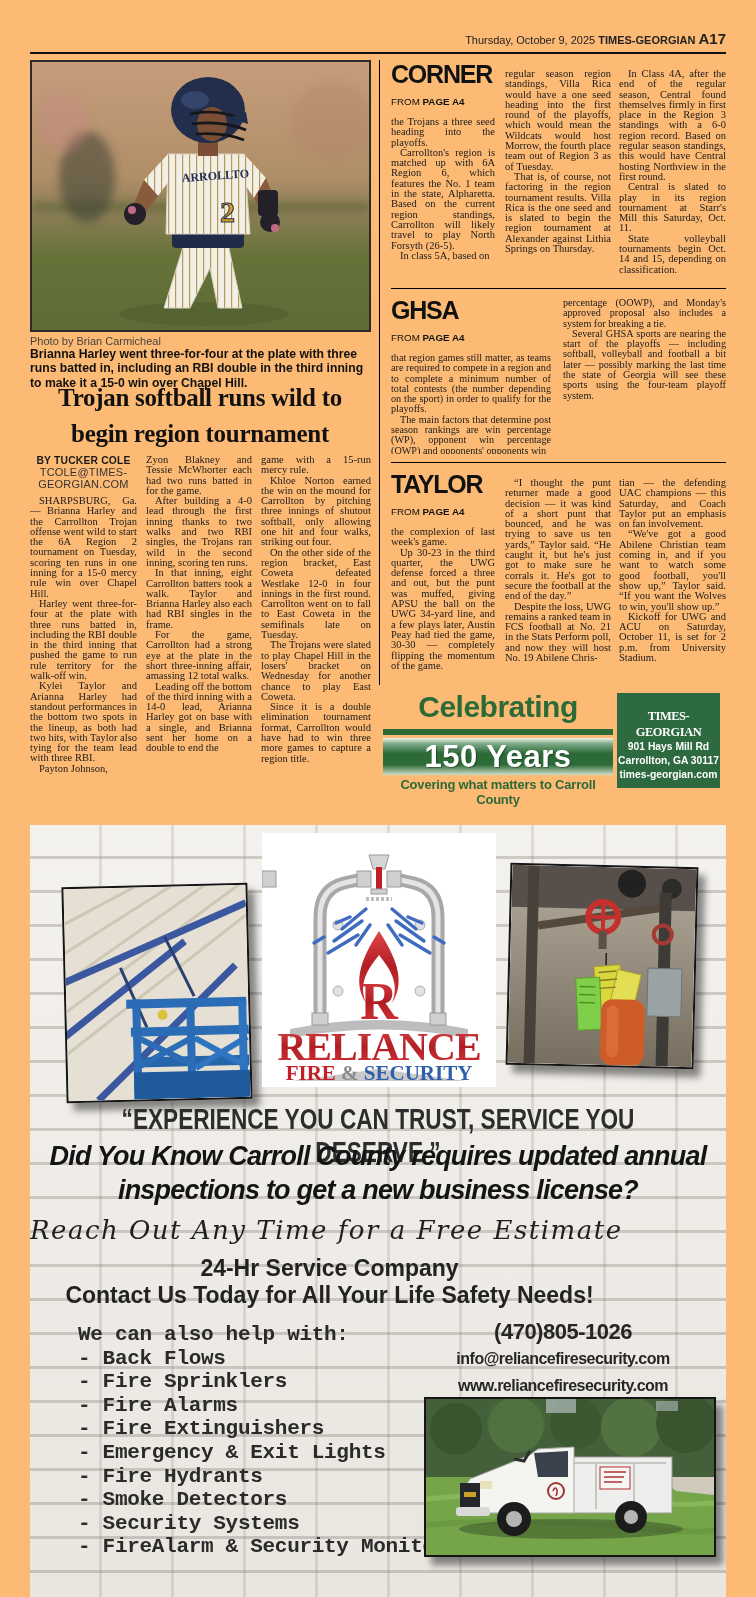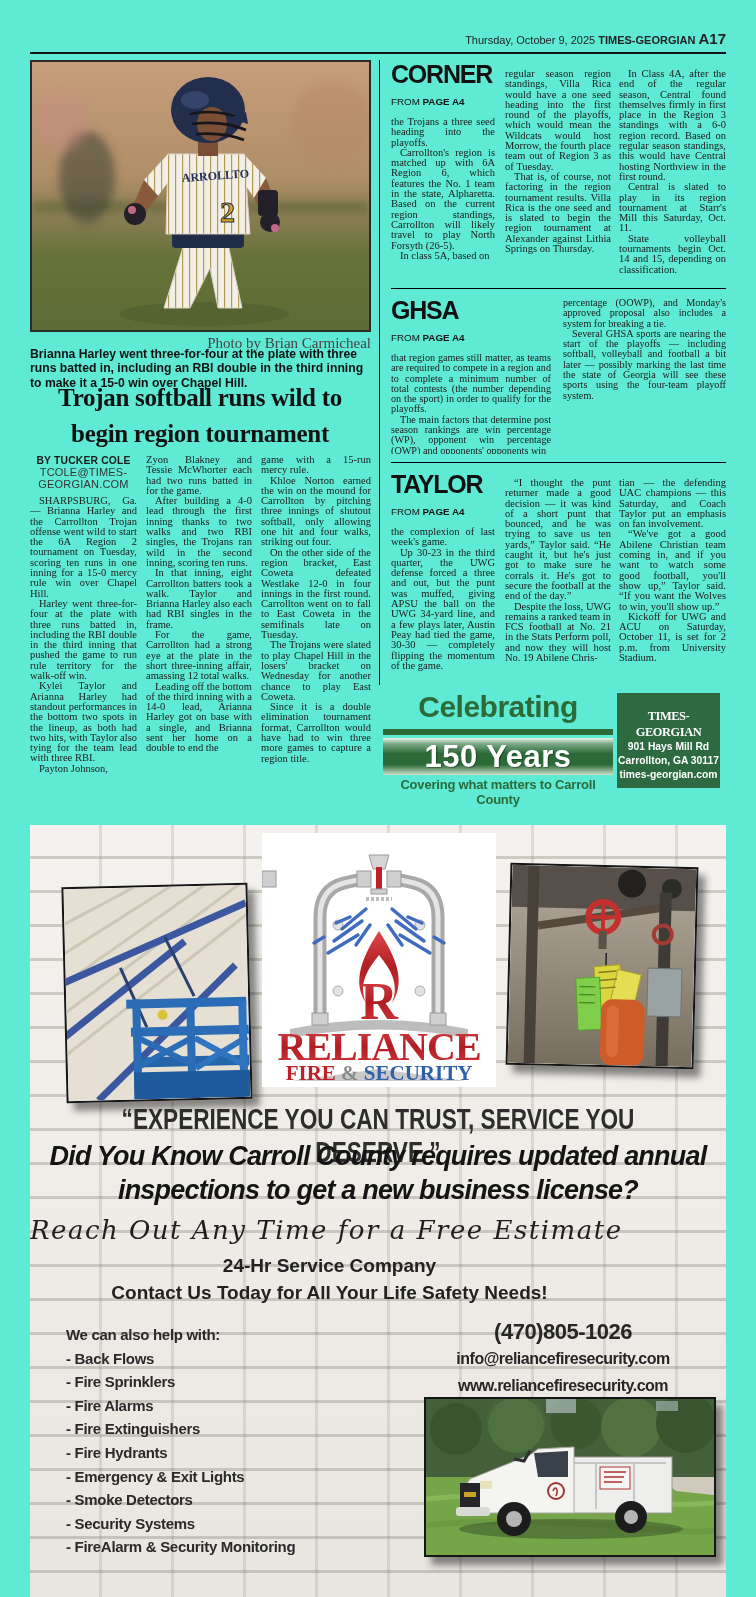--- a/index.html
+++ b/index.html
@@ -1,28 +1,28 @@
 <!DOCTYPE html>
 <html><head>
 <meta charset="utf-8">
 <style>
   html,body{margin:0;padding:0;background:#ffffff;}
-  .page{position:relative;width:756px;height:1597px;background:#5eead4;overflow:hidden;
+  .page{position:relative;width:756px;height:1597px;background:#fdba74;overflow:hidden;
         font-family:"Liberation Serif",serif;color:#1a1a1a;}
   .abs{position:absolute;}
 
   
   .masthead{top:30px;right:30px;font-family:"Liberation Sans",sans-serif;font-size:11px;color:#222;}
   .masthead b{font-weight:bold;}
   .masthead .pg{font-size:15px;font-weight:bold;}
   .toprule{top:52px;left:30px;width:696px;height:2px;background:#111;}
 
   
   .photo-frame{left:30px;top:60px;width:341px;height:272px;border:2px solid #2b2b2b;box-sizing:border-box;overflow:hidden;}
-  .credit{top:335px;left:30px;width:341px;text-align:right;font-family:Liberation Serif, serif;font-size:15px;color:#444;}
+  .credit{top:335px;left:30px;width:341px;text-align:left;font-family:Liberation Sans, sans-serif;font-size:11px;color:#444;}
   .caption{top:347px;left:30px;width:342px;font-family:"Liberation Sans",sans-serif;font-weight:bold;font-size:12.2px;line-height:14.4px;color:#111;}
   .headline{top:380px;left:22px;width:356px;text-align:center;font-family:"Liberation Serif",serif;
             font-weight:bold;font-size:25px;line-height:36px;letter-spacing:-0.3px;color:#111;}
   .byline{text-align:center;font-family:"Liberation Sans",sans-serif;margin-bottom:6px;}
   .byline .by{font-size:10.3px;font-weight:bold;letter-spacing:0.2px;}
   .byline .em{font-size:11px;letter-spacing:0.2px;color:#333;}
 
   .newscol{position:absolute;overflow:hidden;}
   .newscol p{margin:0;font-size:10.5px;line-height:10.3px;text-align:justify;text-indent:9px;}
   .newscol p.noind{text-indent:0;}
@@ -66,22 +66,22 @@
   .lift-photo{left:34px;top:60px;width:186px;height:216px;transform:rotate(-1.4deg);}
   .pipes-photo{left:478px;top:40px;width:188px;height:202px;transform:rotate(1.4deg);}
   .logo-panel{left:232px;top:8px;width:234px;height:254px;background:#ffffff;}
   .ad-quote{top:278px;left:0;width:696px;text-align:center;font-family:"Liberation Sans",sans-serif;
             font-weight:bold;font-size:29px;color:#2d2d2d;transform:scaleX(0.78);letter-spacing:0px;}
   .ad-head{left:0;width:696px;text-align:center;font-family:"Liberation Sans",sans-serif;font-weight:bold;
            font-size:27px;letter-spacing:-0.8px;color:#141414;font-style:italic;}
   .ad-script{top:390px;left:0;width:696px;text-align:left;font-family:"DejaVu Serif",serif;font-style:italic;
              font-size:26px;letter-spacing:1.5px;color:#1f1f1f;}
   .ad-sub{left:0;width:599px;text-align:center;font-family:"Liberation Sans",sans-serif;font-weight:bold;
-          font-size:19px;color:#222;}
-  .help{left:36px;top:498px;font-family:Liberation Sans, sans-serif;font-weight:bold;font-size:15px;
+          font-size:23px;color:#222;}
+  .help{left:48px;top:498px;font-family:Liberation Mono, monospace;font-weight:bold;font-size:21px;
         line-height:23.6px;color:#2a2a2a;letter-spacing:-0.3px;}
   .contact{left:376px;top:494px;width:314px;text-align:center;font-family:"Liberation Sans",sans-serif;
            font-weight:bold;color:#262626;}
   .contact .ph{font-size:22px;line-height:26px;letter-spacing:-0.5px;}
   .contact .cl{font-size:16px;line-height:27px;letter-spacing:-0.5px;}
   .truck-photo{left:394px;top:572px;width:292px;height:160px;}
 </style>
 </head>
 <body>
 
@@ -387,22 +387,22 @@
     <div class="abs ad-script">Reach Out Any Time for a Free Estimate</div>
     <div class="abs ad-sub" style="top:430px;">24-Hr Service Company</div>
     <div class="abs ad-sub" style="top:457px;">Contact Us Today for All Your Life Safety Needs!</div>
 
     <div class="abs help">
       <div>We can also help with:</div>
       <div>- Back Flows</div>
       <div>- Fire Sprinklers</div>
       <div>- Fire Alarms</div>
       <div>- Fire Extinguishers</div>
+      <div>- Emergency &amp; Exit Lights</div>
       <div>- Fire Hydrants</div>
-      <div>- Emergency &amp; Exit Lights</div>
       <div>- Smoke Detectors</div>
       <div>- Security Systems</div>
       <div>- FireAlarm &amp; Security Monitoring</div>
     </div>
 
     <div class="abs contact">
       <div class="ph">(470)805-1026</div>
       <div class="cl">info@reliancefiresecurity.com</div>
       <div class="cl">www.reliancefiresecurity.com</div>
     </div>

